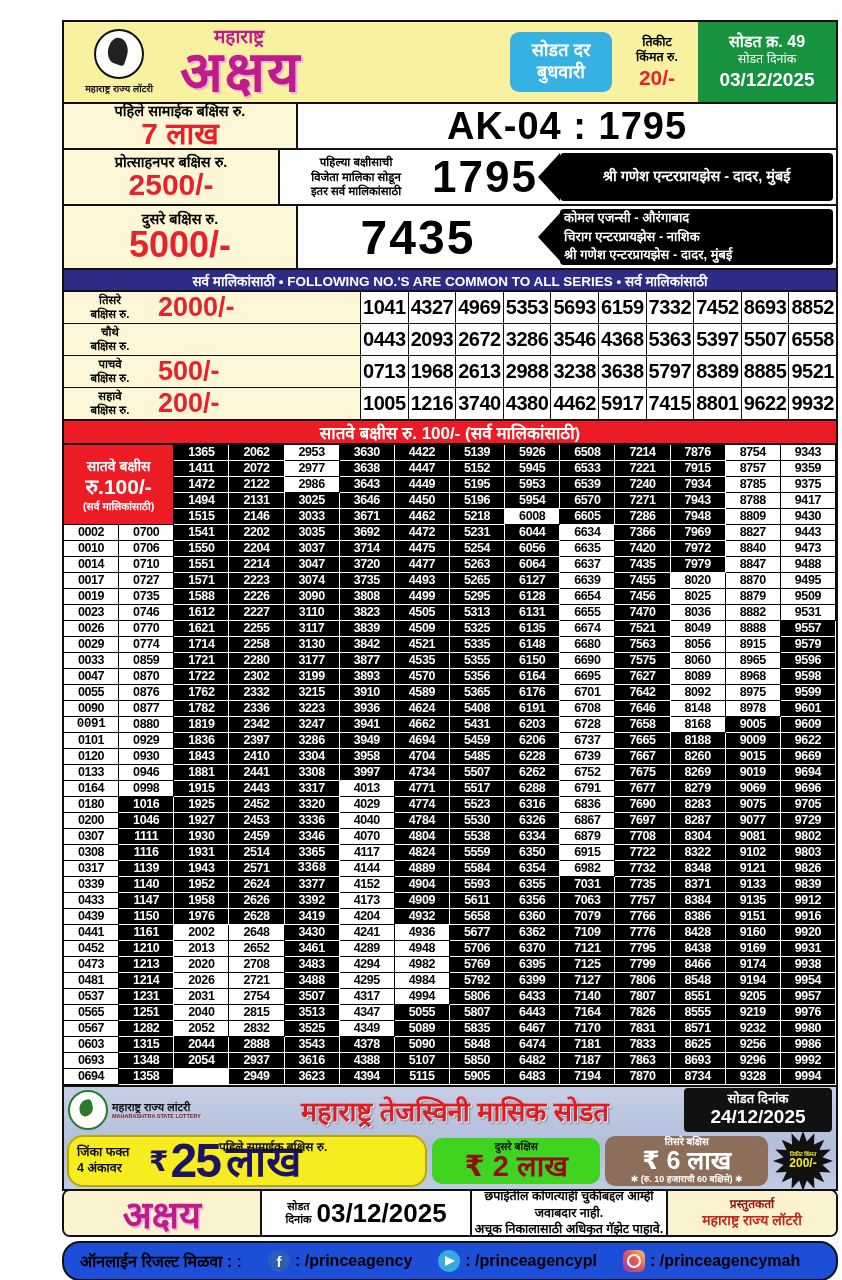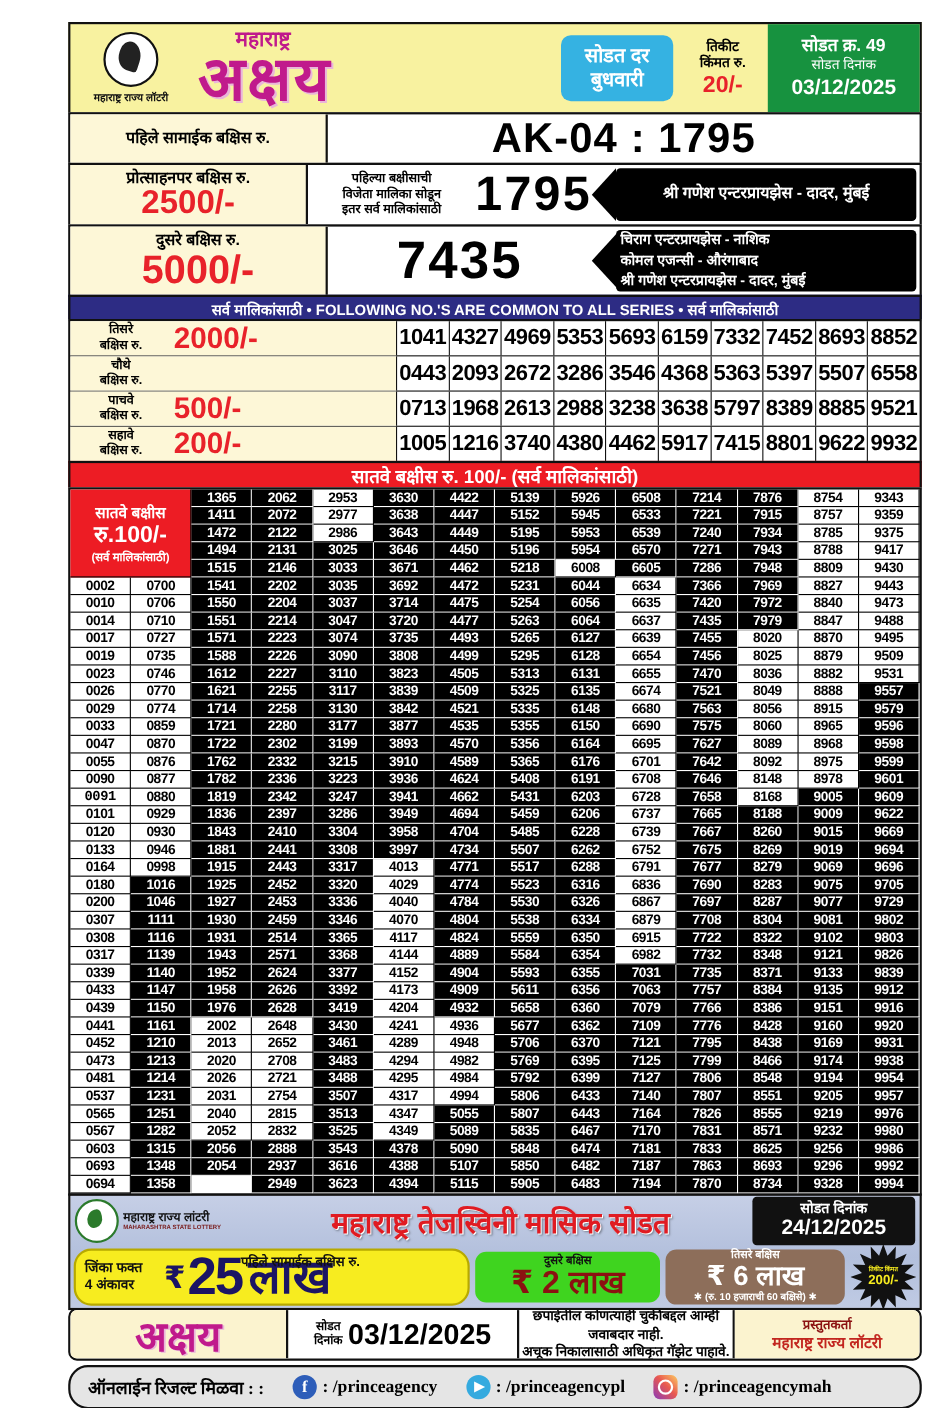--- a/index.html
+++ b/index.html
@@ -124,22 +124,22 @@
   .f-date .lab{font-size:11px;font-weight:bold;line-height:1.2;text-align:center;}
   .f-date .val{font-size:26px;font-weight:bold;}
   .f-disc{flex:1;border-right:2px solid #111;display:flex;flex-direction:column;justify-content:center;
     text-align:center;font-size:12.5px;font-weight:bold;line-height:1.35;}
   .f-pres{width:168px;background:#fbf3cf;display:flex;flex-direction:column;justify-content:center;
     text-align:center;line-height:1.25;}
   .f-pres .p1{font-size:12px;font-weight:bold;color:#8b1111;}
   .f-pres .p2{font-size:14px;font-weight:bold;color:#c2261f;}
 
   
-  .social{margin-top:4px;height:36px;border:2px solid #111;border-radius:18px;background:#e5e5e5;display:flex;
-    align-items:center;padding:0 16px;gap:8px;font-size:16px;font-weight:bold;font-family:Liberation Serif, serif;}
+  .social{margin-top:4px;height:36px;border:2px solid #111;border-radius:18px;background:#1d4ed8;display:flex;
+    align-items:center;padding:0 16px;gap:8px;font-size:16px;font-weight:bold;}
   .soc-item{display:flex;align-items:center;gap:5px;margin-left:18px;}
   .icon{width:22px;height:22px;border-radius:50%;display:flex;align-items:center;justify-content:center;flex:none;}
   .fb{background:#2d5db9;color:#fff;font-size:15px;font-weight:bold;}
   .tg{background:#34aadf;position:relative;}
   .tg::after{content:"";width:0;height:0;border-left:10px solid #fff;border-top:5px solid transparent;
     border-bottom:5px solid transparent;margin-left:2px;}
   .ig{border-radius:6px;background:linear-gradient(45deg,#8a3ab9,#e95950 55%,#fccc63);position:relative;}
   .ig::after{content:"";width:10px;height:10px;border:2px solid #fff;border-radius:50%;}
 </style>
 </head>
@@ -168,20 +168,21 @@
     <div class="datebox">
       <div class="l1">सोडत क्र. 49</div>
       <div class="l2">सोडत दिनांक</div>
       <div class="l3">03/12/2025</div>
     </div>
   </div>
 
   <div class="sec prow row1">
     <div class="p-label">
       <div class="l">पहिले सामाईक बक्षिस रु.</div>
+      <div class="a">7 लाख</div>
     </div>
     <div class="p-right">
       <div class="ak-num">AK-04 : 1795</div>
     </div>
   </div>
 
   <div class="sec prow row2">
     <div class="p-label">
       <div class="l">प्रोत्साहनपर बक्षिस रु.</div>
       <div class="a">2500/-</div>
@@ -205,22 +206,22 @@
   <div class="sec prow row3">
     <div class="p-label">
       <div class="l">दुसरे बक्षिस रु.</div>
       <div class="a">5000/-</div>
     </div>
     <div class="p-right">
       <div class="bignum n3">7435</div>
       <div class="agentwrap">
         <div class="arrow"></div>
         <div class="abox">
+          <div class="a3">कोमल एजन्सी - औरंगाबाद</div>
           <div class="a3">चिराग एन्टरप्रायझेस - नाशिक</div>
-          <div class="a3">कोमल एजन्सी - औरंगाबाद</div>
           <div class="a3">श्री गणेश एन्टरप्रायझेस - दादर, मुंबई</div>
         </div>
       </div>
     </div>
   </div>
 
   <div class="sec series-bar">सर्व मालिकांसाठी  •  FOLLOWING NO.'S ARE COMMON TO ALL SERIES  •  सर्व मालिकांसाठी</div>
 
   <div class="sec common">
       <div class="crow">
@@ -666,21 +667,21 @@
       <div class="tcell dark" style="grid-area: 26 / 9;">6350</div>
       <div class="tcell" style="grid-area: 26 / 10;">6915</div>
       <div class="tcell dark" style="grid-area: 26 / 11;">7722</div>
       <div class="tcell dark" style="grid-area: 26 / 12;">8322</div>
       <div class="tcell dark" style="grid-area: 26 / 13;">9102</div>
       <div class="tcell dark" style="grid-area: 26 / 14;">9803</div>
       <div class="tcell" style="grid-area: 27 / 1;">0317</div>
       <div class="tcell dark" style="grid-area: 27 / 2;">1139</div>
       <div class="tcell dark" style="grid-area: 27 / 3;">1943</div>
       <div class="tcell dark" style="grid-area: 27 / 4;">2571</div>
-      <div class="tcell dark" style="grid-area: 27 / 5;">3368</div>
+      <div class="tcell dark" style="grid-area: 27 / 5; font-family: Liberation Mono, monospace;">3368</div>
       <div class="tcell" style="grid-area: 27 / 6;">4144</div>
       <div class="tcell dark" style="grid-area: 27 / 7;">4889</div>
       <div class="tcell dark" style="grid-area: 27 / 8;">5584</div>
       <div class="tcell dark" style="grid-area: 27 / 9;">6354</div>
       <div class="tcell" style="grid-area: 27 / 10;">6982</div>
       <div class="tcell dark" style="grid-area: 27 / 11;">7732</div>
       <div class="tcell dark" style="grid-area: 27 / 12;">8348</div>
       <div class="tcell dark" style="grid-area: 27 / 13;">9121</div>
       <div class="tcell dark" style="grid-area: 27 / 14;">9826</div>
       <div class="tcell" style="grid-area: 28 / 1;">0339</div>
@@ -818,21 +819,21 @@
       <div class="tcell dark" style="grid-area: 37 / 7;">5089</div>
       <div class="tcell dark" style="grid-area: 37 / 8;">5835</div>
       <div class="tcell dark" style="grid-area: 37 / 9;">6467</div>
       <div class="tcell dark" style="grid-area: 37 / 10;">7170</div>
       <div class="tcell dark" style="grid-area: 37 / 11;">7831</div>
       <div class="tcell dark" style="grid-area: 37 / 12;">8571</div>
       <div class="tcell dark" style="grid-area: 37 / 13;">9232</div>
       <div class="tcell dark" style="grid-area: 37 / 14;">9980</div>
       <div class="tcell" style="grid-area: 38 / 1;">0603</div>
       <div class="tcell dark" style="grid-area: 38 / 2;">1315</div>
-      <div class="tcell dark" style="grid-area: 38 / 3;">2056</div>
+      <div class="tcell dark" style="grid-area: 38 / 3;">2044</div>
       <div class="tcell dark" style="grid-area: 38 / 4;">2888</div>
       <div class="tcell dark" style="grid-area: 38 / 5;">3543</div>
       <div class="tcell dark" style="grid-area: 38 / 6;">4378</div>
       <div class="tcell dark" style="grid-area: 38 / 7;">5090</div>
       <div class="tcell dark" style="grid-area: 38 / 8;">5848</div>
       <div class="tcell dark" style="grid-area: 38 / 9;">6474</div>
       <div class="tcell dark" style="grid-area: 38 / 10;">7181</div>
       <div class="tcell dark" style="grid-area: 38 / 11;">7833</div>
       <div class="tcell dark" style="grid-area: 38 / 12;">8625</div>
       <div class="tcell dark" style="grid-area: 38 / 13;">9256</div>

